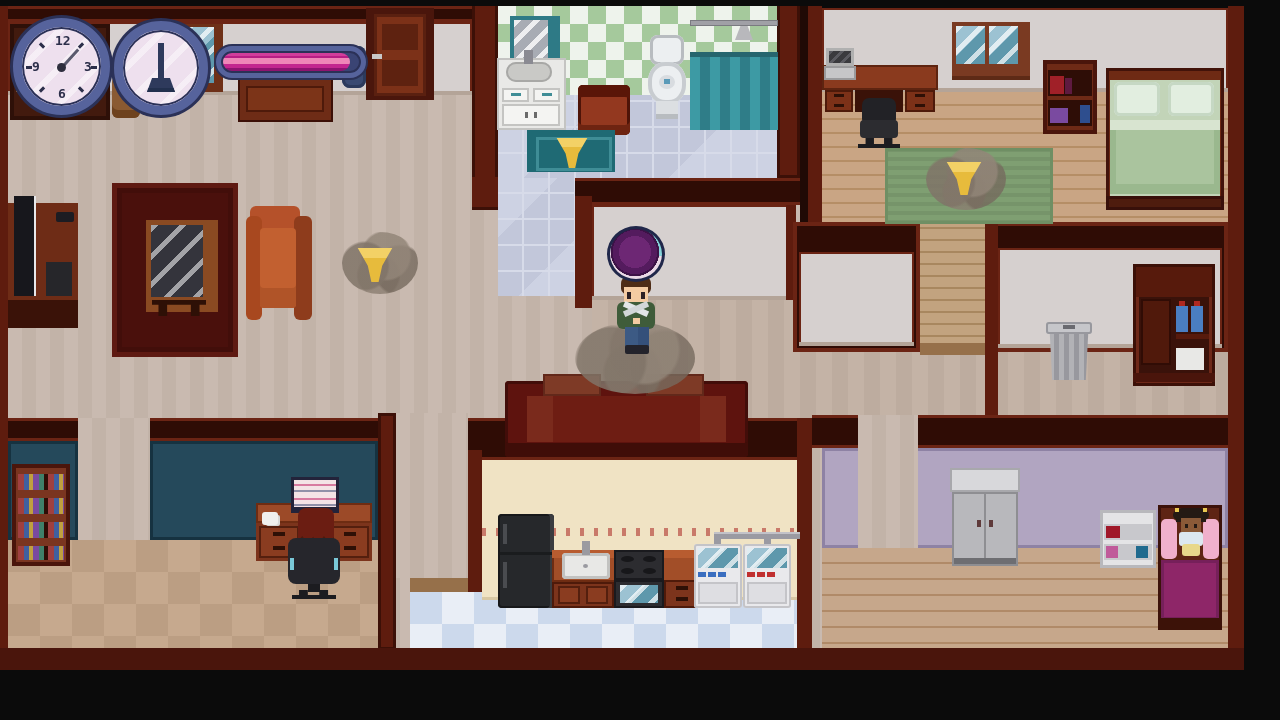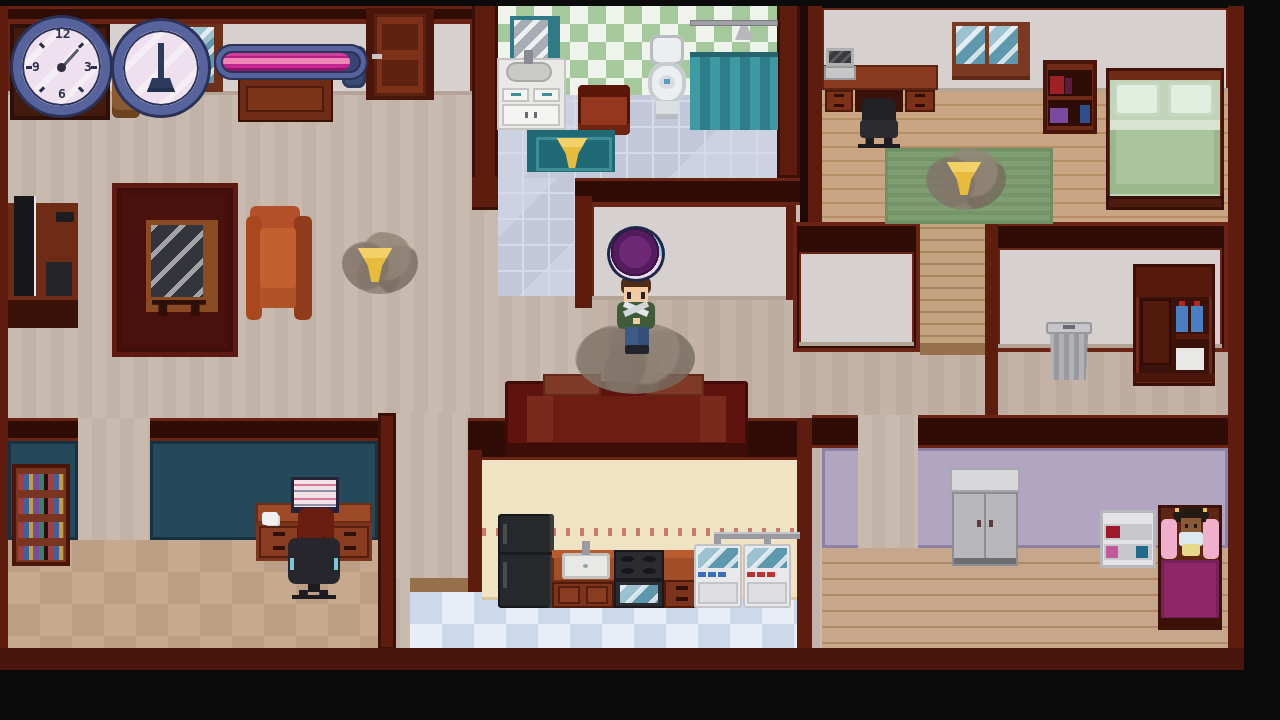--- a/index.html
+++ b/index.html
@@ -412,21 +412,21 @@
       <div class="a" style="left:6px;top:4px;width:26px;height:6px;background:#d2d6d8;transform:rotate(-24deg)"></div>
       <div class="a" style="left:16px;top:16px;width:7px;height:6px;background:#f4cba2"></div>
     </div>
     <div class="a" style="left:14px;top:53px;width:24px;height:20px;background:#3c5a84;box-shadow:inset -11px 0 0 #34507a"></div>
     <div class="a" style="left:14px;top:71px;width:24px;height:9px;background:#23232b;border-radius:2px"></div>
   </div>
 
   <div class="a orb" style="left:607px;top:226px;width:52px;height:50px"></div>
 
   <div class="a hudring" style="left:13px;top:18px;width:79px;height:79px;z-index:50">
-    <span class="num" style="left:33px;top:0">12</span>
+    <span class="num" style="left:33px;top:7px">12</span>
     <span class="num" style="left:62px;top:33px">3</span>
     <span class="num" style="left:36px;top:60px">6</span>
     <span class="num" style="left:10px;top:33px">9</span>
     <div class="a" style="left:4px;top:39px;width:6px;height:3px;background:#2c2f4a"></div>
     <div class="a" style="left:69px;top:39px;width:6px;height:3px;background:#2c2f4a"></div>
     <div class="a" style="left:17px;top:17px;width:6px;height:3px;background:#2c2f4a;transform:rotate(45deg)"></div>
     <div class="a" style="left:56px;top:17px;width:6px;height:3px;background:#2c2f4a;transform:rotate(-45deg)"></div>
     <div class="a" style="left:17px;top:61px;width:6px;height:3px;background:#2c2f4a;transform:rotate(-45deg)"></div>
     <div class="a" style="left:56px;top:61px;width:6px;height:3px;background:#2c2f4a;transform:rotate(45deg)"></div>
     <div class="a" style="left:38px;top:16px;width:3px;height:25px;background:#5a5a6e;transform-origin:50% 100%;transform:rotate(42deg)"></div>

